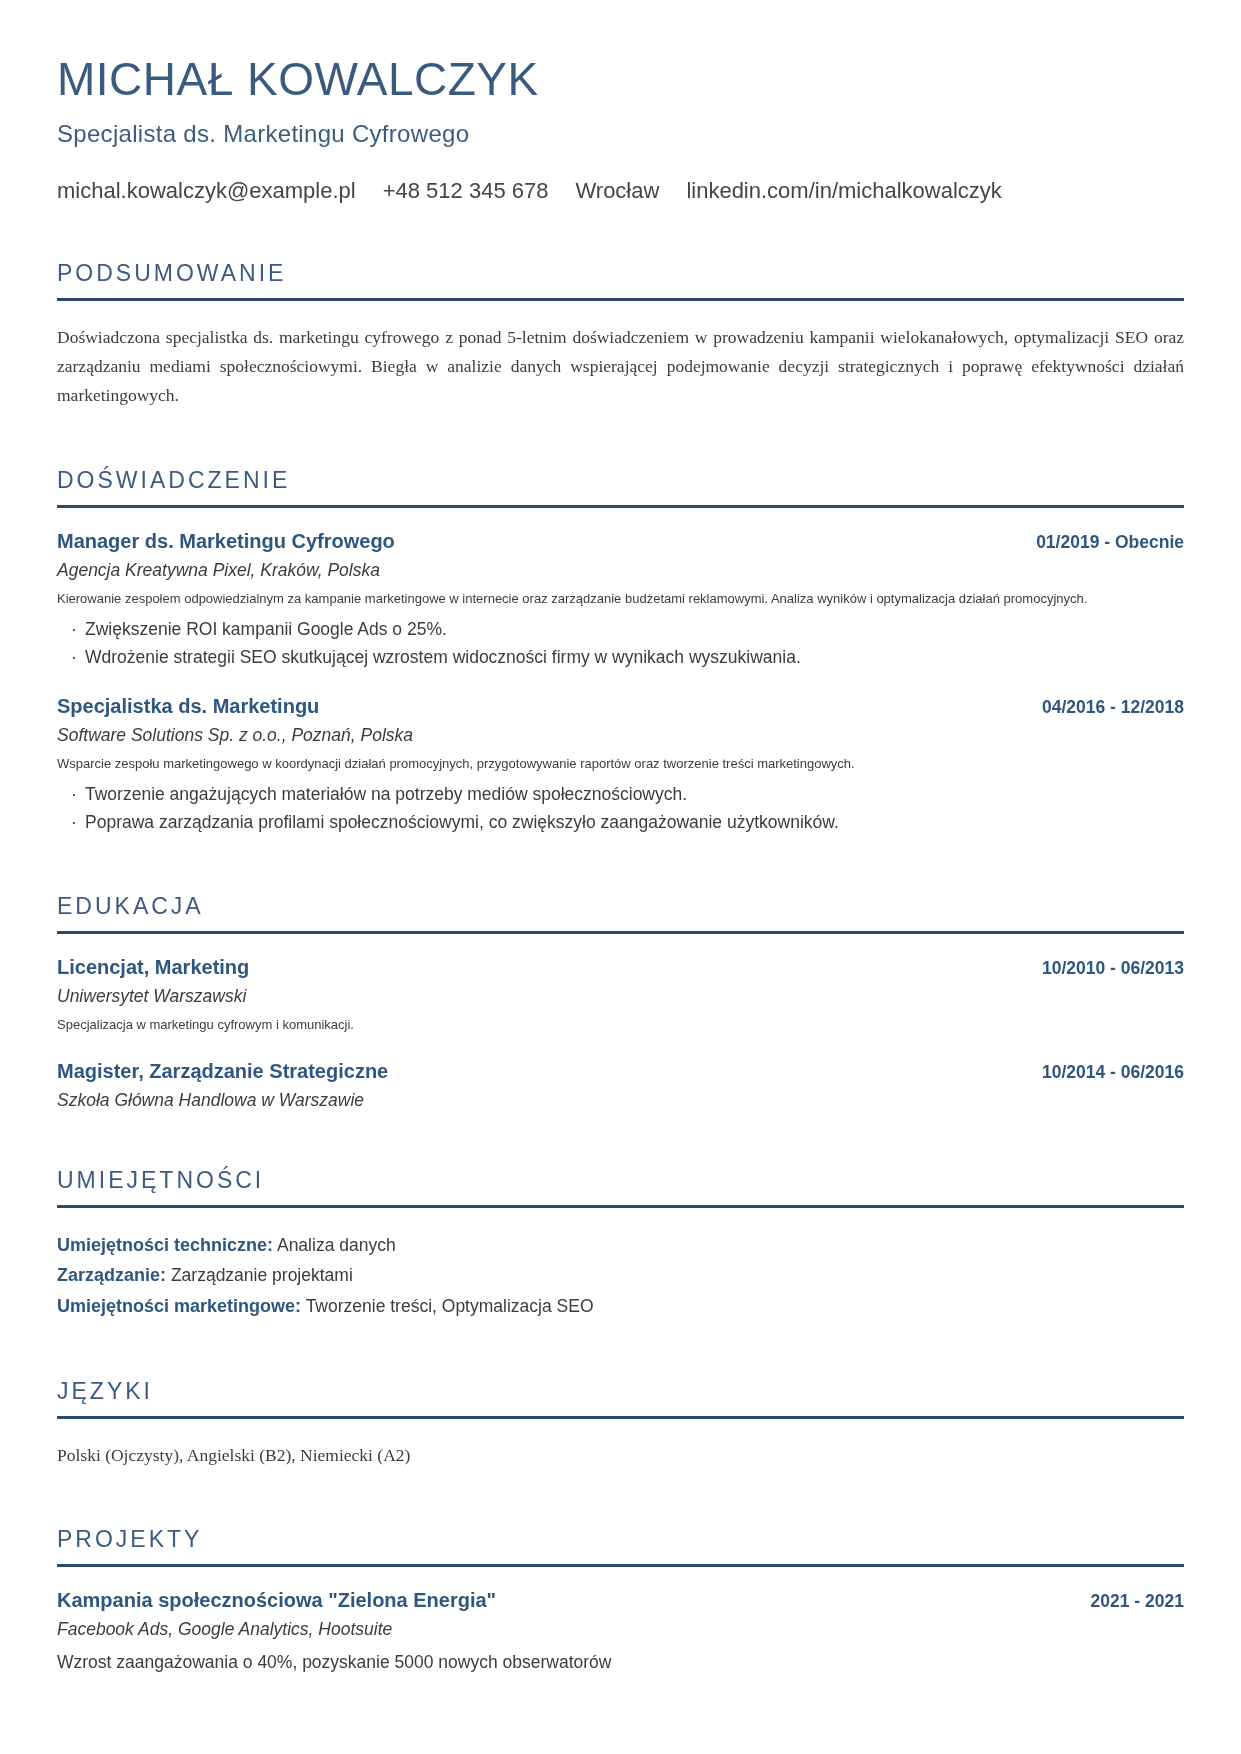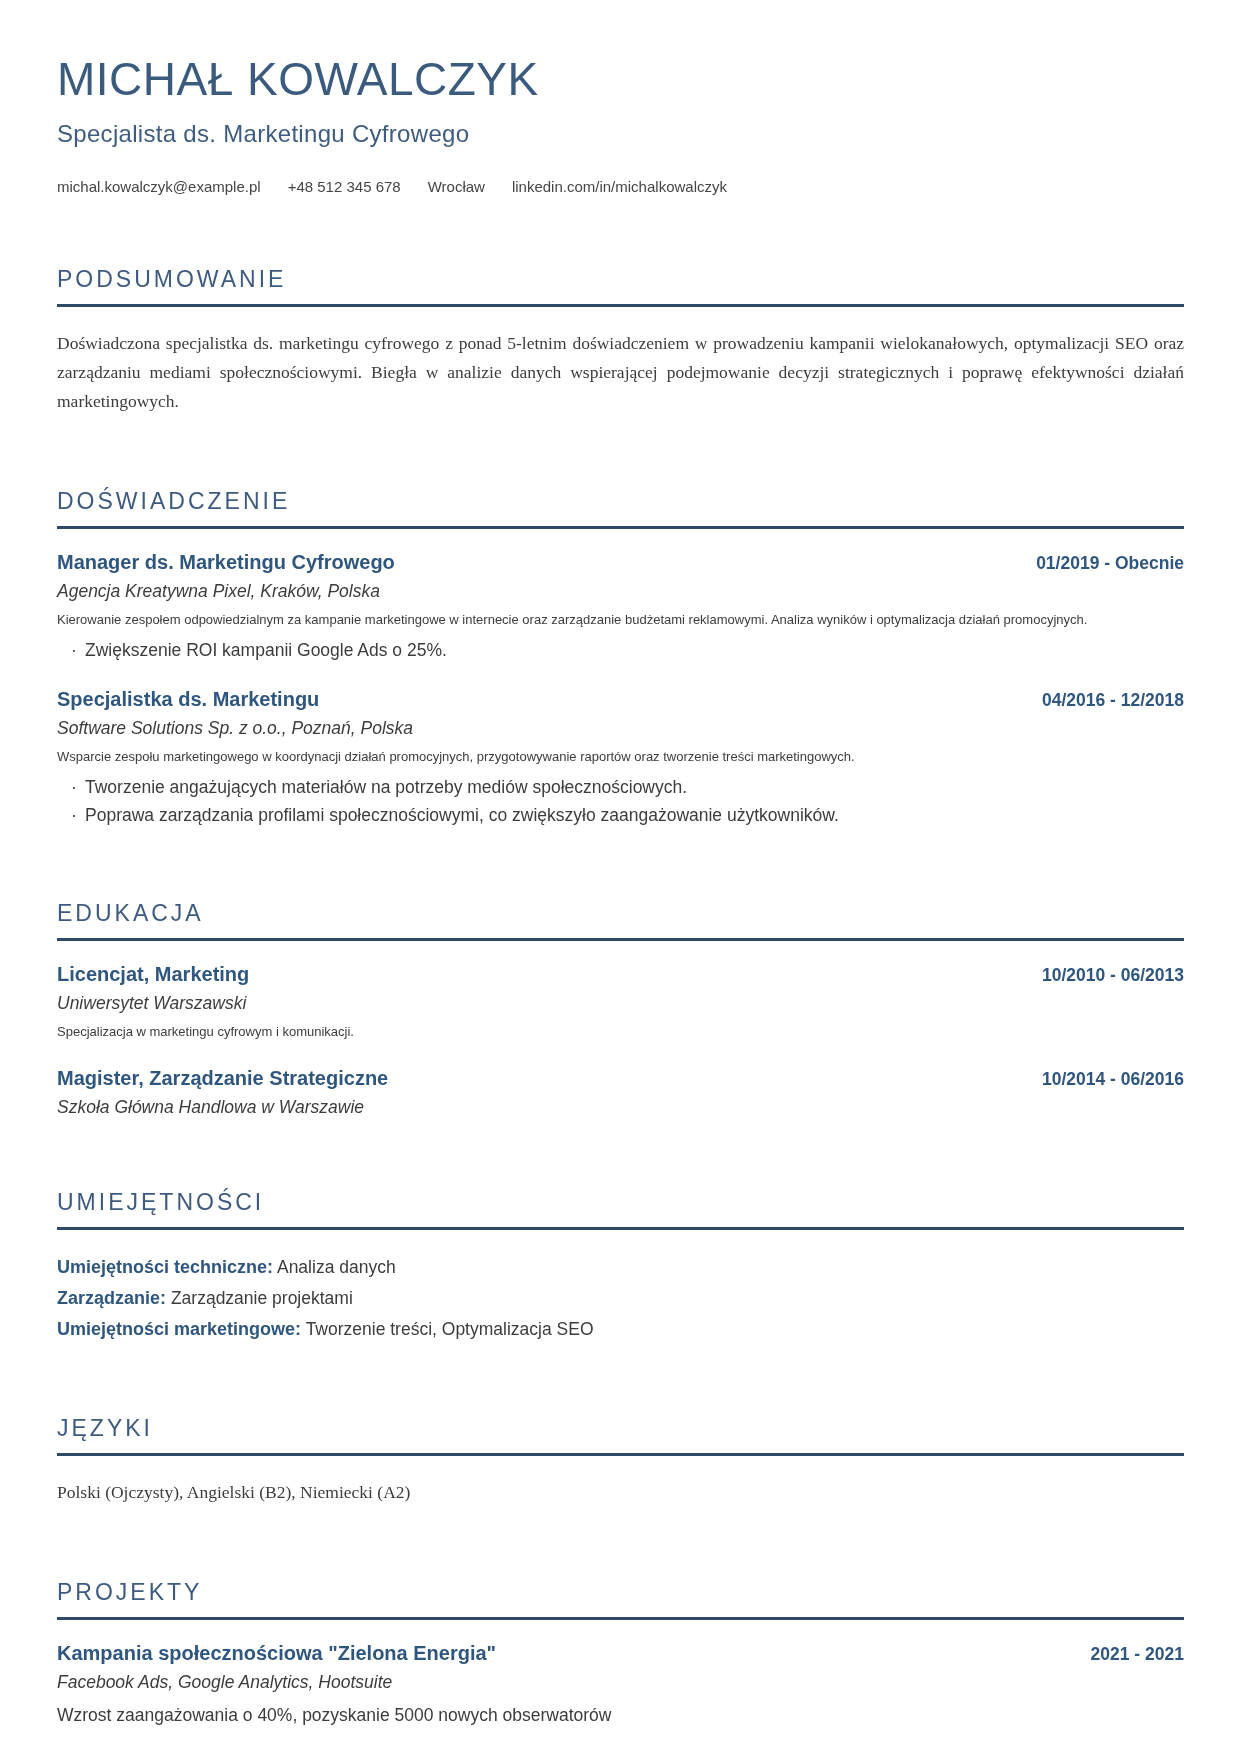--- a/index.html
+++ b/index.html
@@ -25,26 +25,26 @@
   .headline {
     font-size: 24px;
     color: #3d5c80;
     margin-top: 15px;
     letter-spacing: 0.3px;
   }
   .contact-row {
     display: flex;
     gap: 27px;
     margin-top: 30px;
-    font-size: 15px;
+    font-size: 22px;
     color: #454545;
   }
 
   
-  .section { margin-top: 71px; }
+  .section { margin-top: 56px; }
   .section-title {
     font-size: 23px;
     color: #3d5a80;
     letter-spacing: 3px;
     font-weight: 400;
   }
   .section-rule {
     height: 3px;
     background: #2e4a68;
     margin-top: 11px;
@@ -148,20 +148,21 @@
 
       <div class="entry">
         <div class="entry-head">
           <span class="entry-title">Manager ds. Marketingu Cyfrowego</span>
           <span class="entry-dates">01/2019 - Obecnie</span>
         </div>
         <div class="entry-sub">Agencja Kreatywna Pixel, Kraków, Polska</div>
         <p class="entry-desc">Kierowanie zespołem odpowiedzialnym za kampanie marketingowe w internecie oraz zarządzanie budżetami reklamowymi. Analiza wyników i optymalizacja działań promocyjnych.</p>
         <div class="bullets">
           <div class="bullet">Zwiększenie ROI kampanii Google Ads o 25%.</div>
+          <div class="bullet">Wdrożenie strategii SEO skutkującej wzrostem widoczności firmy w wynikach wyszukiwania.</div>
         </div>
       </div>
 
       <div class="entry">
         <div class="entry-head">
           <span class="entry-title">Specjalistka ds. Marketingu</span>
           <span class="entry-dates">04/2016 - 12/2018</span>
         </div>
         <div class="entry-sub">Software Solutions Sp. z o.o., Poznań, Polska</div>
         <p class="entry-desc">Wsparcie zespołu marketingowego w koordynacji działań promocyjnych, przygotowywanie raportów oraz tworzenie treści marketingowych.</p>

